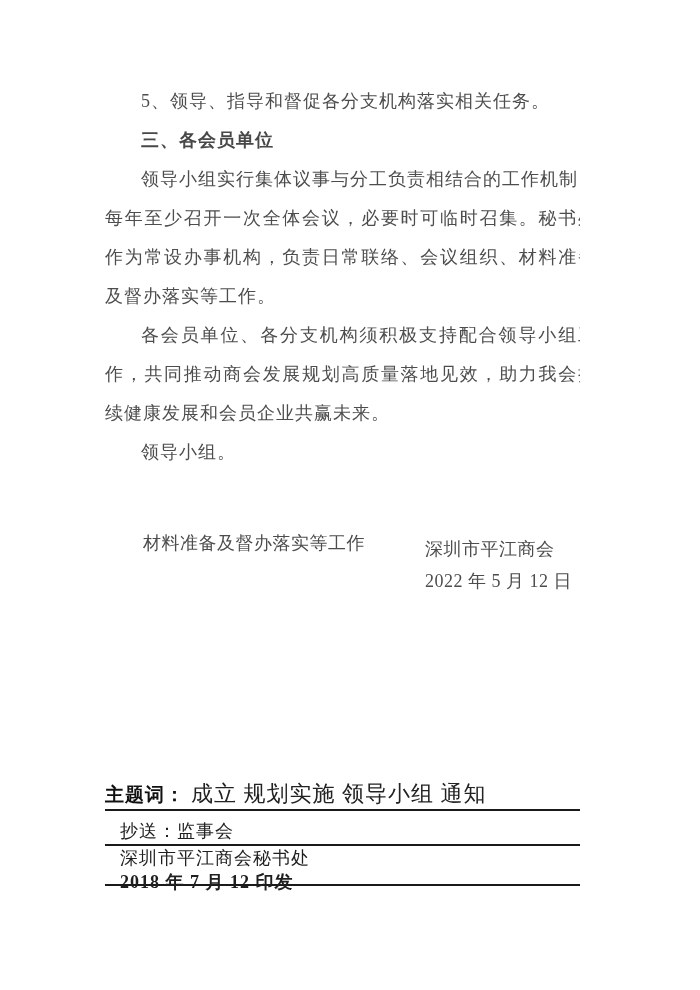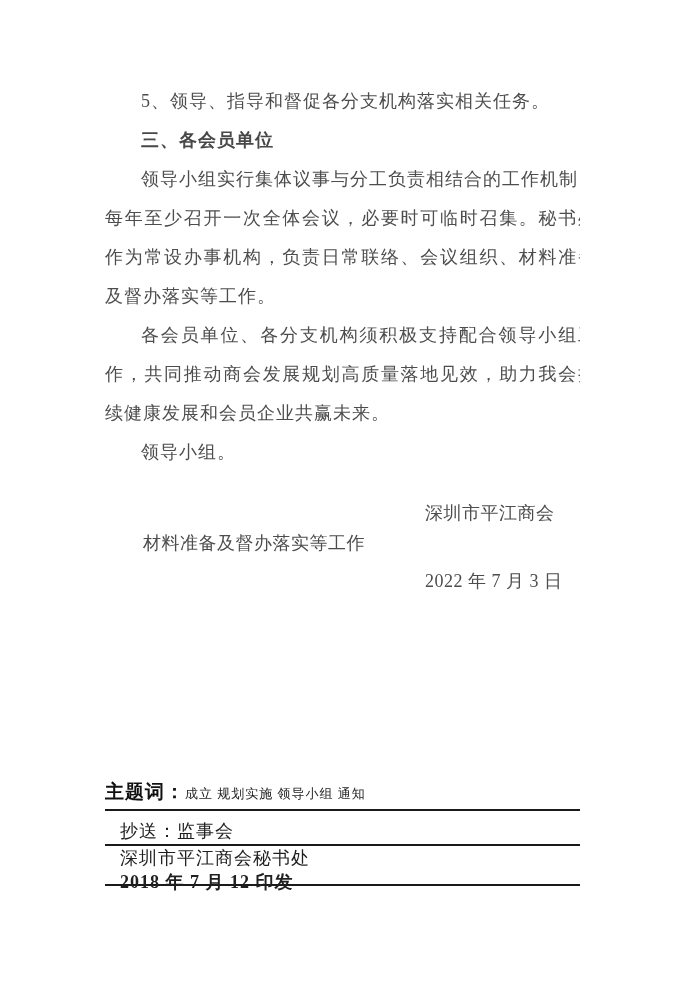--- a/index.html
+++ b/index.html
@@ -38,21 +38,21 @@
   }
   
   .sig {
     position: absolute;
     color: #4d4d4d;
     font-size: 18px;
     letter-spacing: 0.5px;
     white-space: nowrap;
   }
   .sig-party { left: 143px; top: 531px; }
-  .sig-org   { left: 425px; top: 501px; text-align: center; }
+  .sig-org   { left: 425px; top: 537px; text-align: center; }
   .sig-date  { left: 425px; top: 569px; }
   
   .f-row {
     position: absolute;
     left: 105px;
     width: 492px;
     box-sizing: border-box;
     color: #1f1f1f;
     font-size: 18px;
     letter-spacing: 1px;
@@ -62,24 +62,24 @@
   .f-row-subject {
     top: 779px;
     height: 32px;
     border-bottom-width: 2.5px;
   }
   .subject-label {
     font-family: "Liberation Sans", "DejaVu Sans", sans-serif;
     font-weight: bold;
     font-size: 19px;
     color: #111111;
-    margin-right: 0;
+    margin-right: 6px;
   }
   .subject-keywords {
-    font-size: 13px;
+    font-size: 22px;
     color: #222222;
   }
   .f-row-cc {
     top: 819px;
     height: 27px;
     padding-left: 15px;
   }
   .f-row-issuer {
     top: 856px;
     height: 30px;
@@ -100,21 +100,21 @@
   <div class="doc-body">
     <p>5、领导、指导和督促各分支机构落实相关任务。</p>
     <p class="heading">三、各会员单位</p>
     <p>领导小组实行集体议事与分工负责相结合的工作机制，每年至少召开一次全体会议，必要时可临时召集。秘书处作为常设办事机构，负责日常联络、会议组织、材料准备及督办落实等工作。</p>
     <p>各会员单位、各分支机构须积极支持配合领导小组工作，共同推动商会发展规划高质量落地见效，助力我会持续健康发展和会员企业共赢未来。</p>
     <p>领导小组。</p>
   </div>
 
   <div class="sig sig-party">材料准备及督办落实等工作</div>
   <div class="sig sig-org">深圳市平江商会</div>
-  <div class="sig sig-date">2022 年 7 月 3 日</div>
+  <div class="sig sig-date">2022 年 5 月 12 日</div>
 
   <div class="f-row f-row-subject">
     <span class="subject-label">主题词：</span><span class="subject-keywords">成立 规划实施 领导小组 通知</span>
   </div>
 
   <div class="f-row f-row-cc">
     <span>抄送：</span><span>监事会</span>
   </div>
 
   <div class="f-row f-row-issuer">

